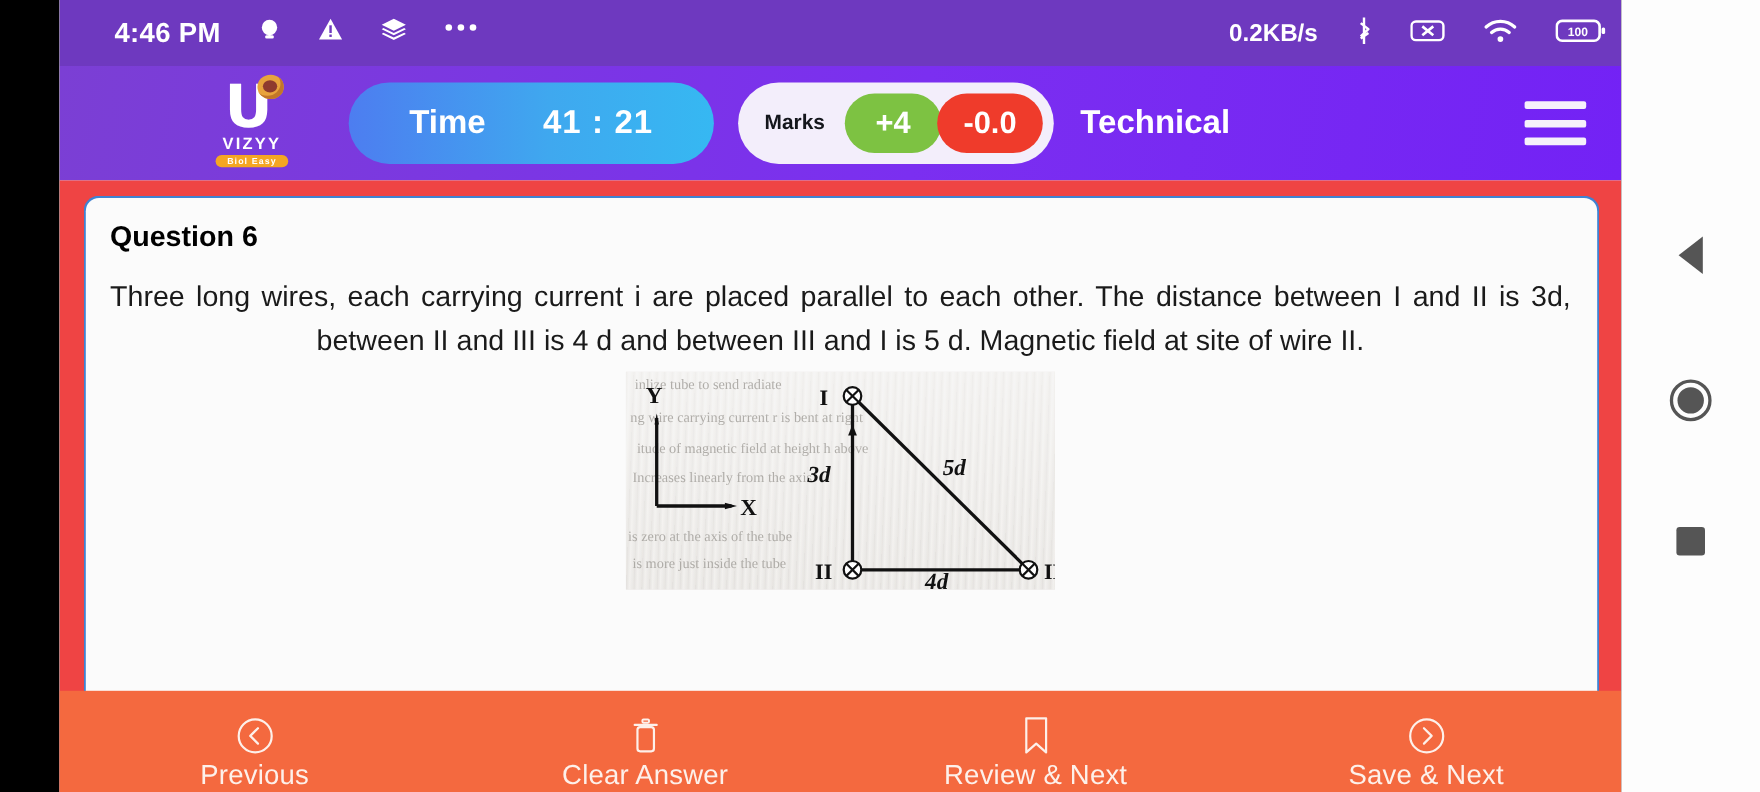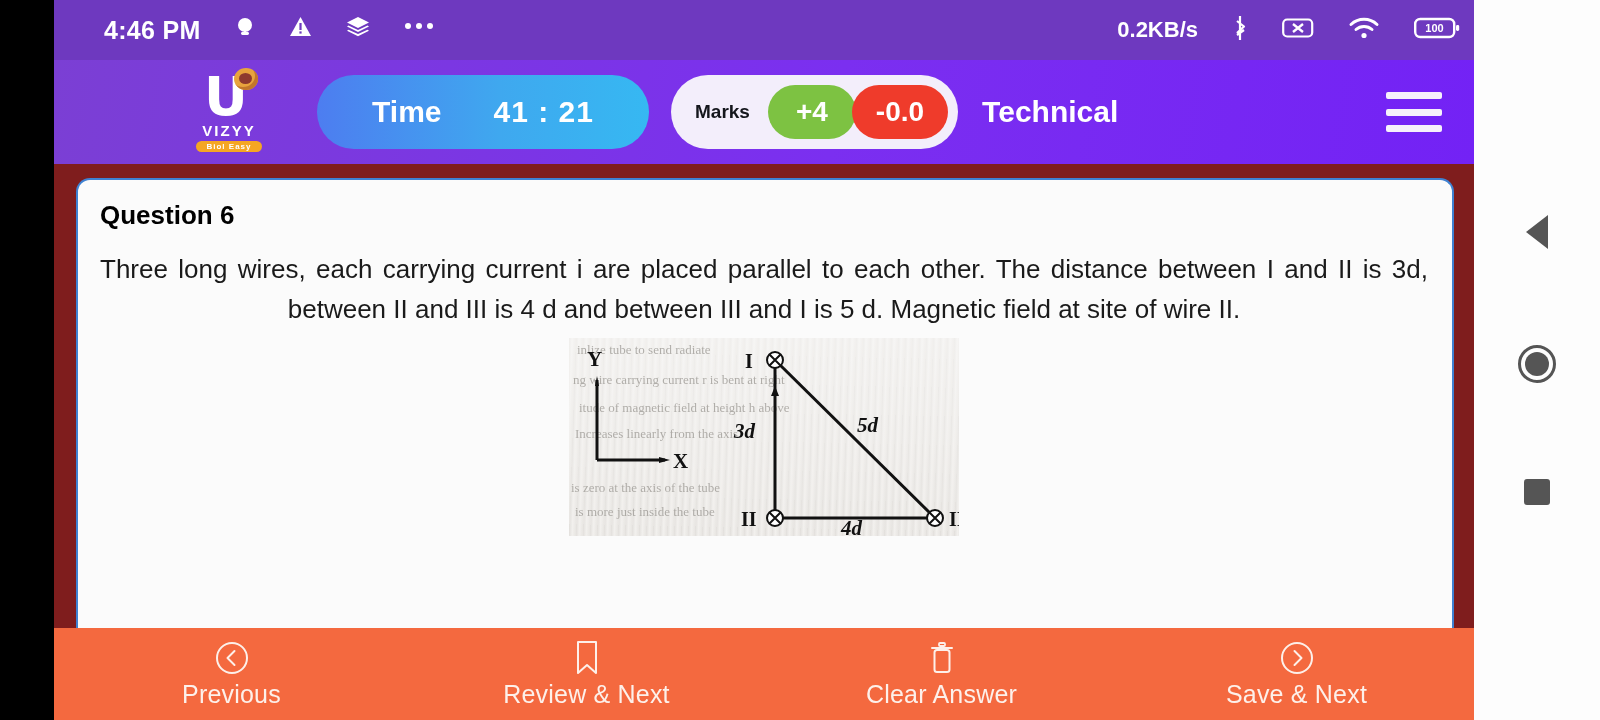--- a/index.html
+++ b/index.html
@@ -90,21 +90,21 @@
   }
   .hamburger {
     margin-left:auto; margin-right:32px;
     width:56px; height:40px; display:flex; flex-direction:column;
     justify-content:space-between; cursor:pointer;
   }
   .hamburger span { display:block; height:7px; background:#f6f1fb; border-radius:2px; }
 
   
   .body-area {
-    position:relative; height:556px; background:#7f1d1d; padding:14px 20px 0 22px;
+    position:relative; height:556px; background:#ef4444; padding:14px 20px 0 22px;
   }
   .qcard {
     position:relative; height:100%; background:#fbfbfb;
     border:2px solid #3f82d2; border-bottom:none;
     border-radius:14px 14px 0 0;
     padding:20px 24px 0 22px; overflow:hidden;
   }
   .qtitle { font-size:26px; font-weight:bold; color:#000; }
   .qtext {
     margin-top:18px; font-size:26px; color:#1a1a1a; line-height:1.55;
@@ -137,21 +137,21 @@
     font-family:"Liberation Serif", serif; font-style:italic; font-size:30px; color:#000;
   }
   .frac .num { padding:0 6px 2px; }
   .frac .bar { width:100%; height:2px; background:#000; }
   .frac .den { padding:2px 6px 0; }
   .frac sub { font-size:.62em; font-style:normal; }
 
   
   .bottombar {
     position:absolute; left:0; bottom:0; width:100%; height:92px;
-    background:#f4693f; display:flex; align-items:center;
+    background:#f4693f; display:flex; align-items:flex-end;
   }
   .bb-item {
     flex:1; display:flex; flex-direction:column; align-items:center;
     justify-content:center; gap:4px; color:#fdf0ea; cursor:pointer;
   }
   .bb-label { font-size:25px; letter-spacing:.2px; }
   .bb-icon { height:36px; display:flex; align-items:center; justify-content:center; }
 
   
   .androidnav {
@@ -330,35 +330,35 @@
         <span class="bb-icon">
           <svg width="34" height="34" viewBox="0 0 34 34">
               <circle cx="17" cy="17" r="15" stroke="#fdf0ea" stroke-width="2" fill="none"></circle>
               <path d="M19.5 10 L12.5 17 L19.5 24" stroke="#fdf0ea" stroke-width="2" fill="none" stroke-linecap="round" stroke-linejoin="round"></path>
             </svg>
         </span>
         <span class="bb-label">Previous</span>
       </div>
       <div class="bb-item">
         <span class="bb-icon">
-          <svg width="26" height="36" viewBox="0 0 26 36">
-              <path d="M4 2 H22 V33 L13 25 L4 33 Z" stroke="#fdf0ea" stroke-width="2" fill="none" stroke-linejoin="round"></path>
-            </svg>
-        </span>
-        <span class="bb-label">Review &amp; Next</span>
-      </div>
-      <div class="bb-item">
-        <span class="bb-icon">
           <svg width="30" height="34" viewBox="0 0 30 34">
               <rect x="12" y="2" width="6" height="3" rx="1" stroke="#fdf0ea" stroke-width="1.8" fill="none"></rect>
               <path d="M5 7 H25" stroke="#fdf0ea" stroke-width="2" stroke-linecap="round"></path>
               <rect x="7.5" y="9" width="15" height="22" rx="2.5" stroke="#fdf0ea" stroke-width="2" fill="none"></rect>
             </svg>
         </span>
         <span class="bb-label">Clear Answer</span>
+      </div>
+      <div class="bb-item">
+        <span class="bb-icon">
+          <svg width="26" height="36" viewBox="0 0 26 36">
+              <path d="M4 2 H22 V33 L13 25 L4 33 Z" stroke="#fdf0ea" stroke-width="2" fill="none" stroke-linejoin="round"></path>
+            </svg>
+        </span>
+        <span class="bb-label">Review &amp; Next</span>
       </div>
       <div class="bb-item">
         <span class="bb-icon">
           <svg width="34" height="34" viewBox="0 0 34 34">
               <circle cx="17" cy="17" r="15" stroke="#fdf0ea" stroke-width="2" fill="none"></circle>
               <path d="M14.5 10 L21.5 17 L14.5 24" stroke="#fdf0ea" stroke-width="2" fill="none" stroke-linecap="round" stroke-linejoin="round"></path>
             </svg>
         </span>
         <span class="bb-label">Save &amp; Next</span>
       </div>

